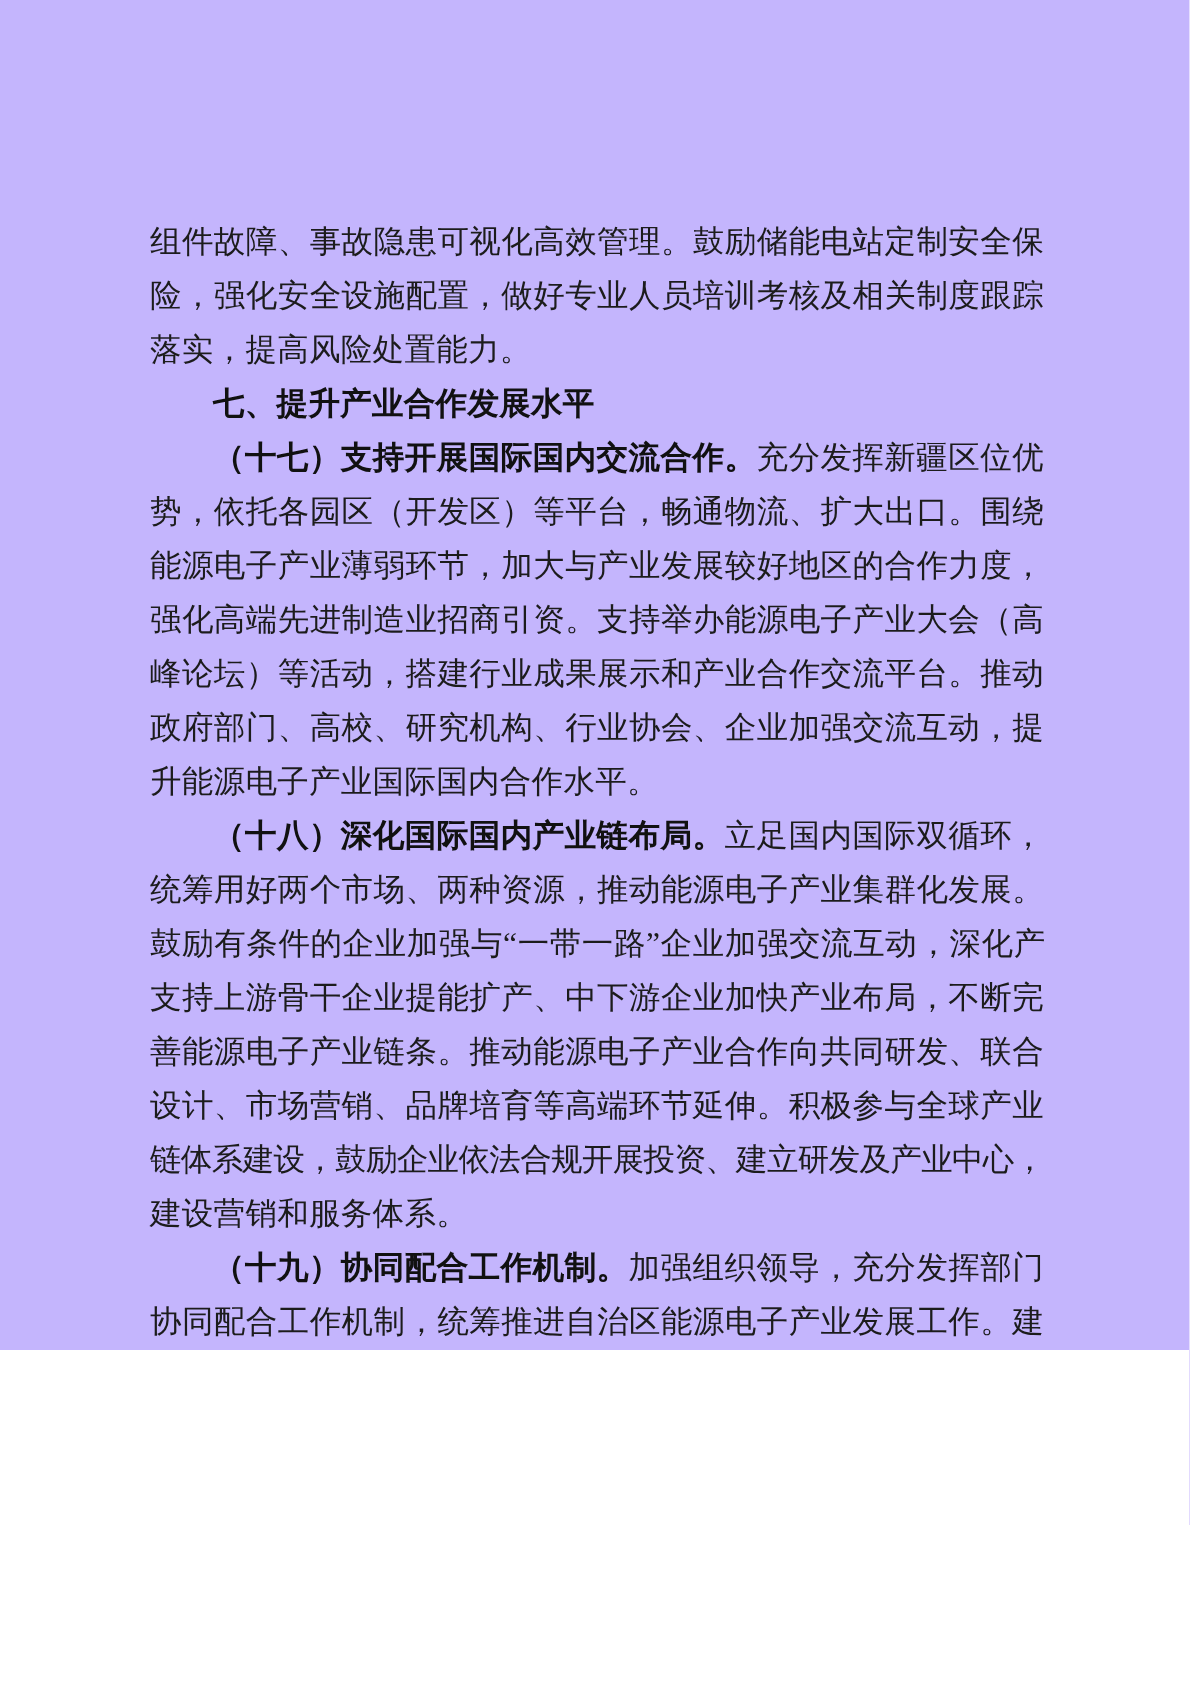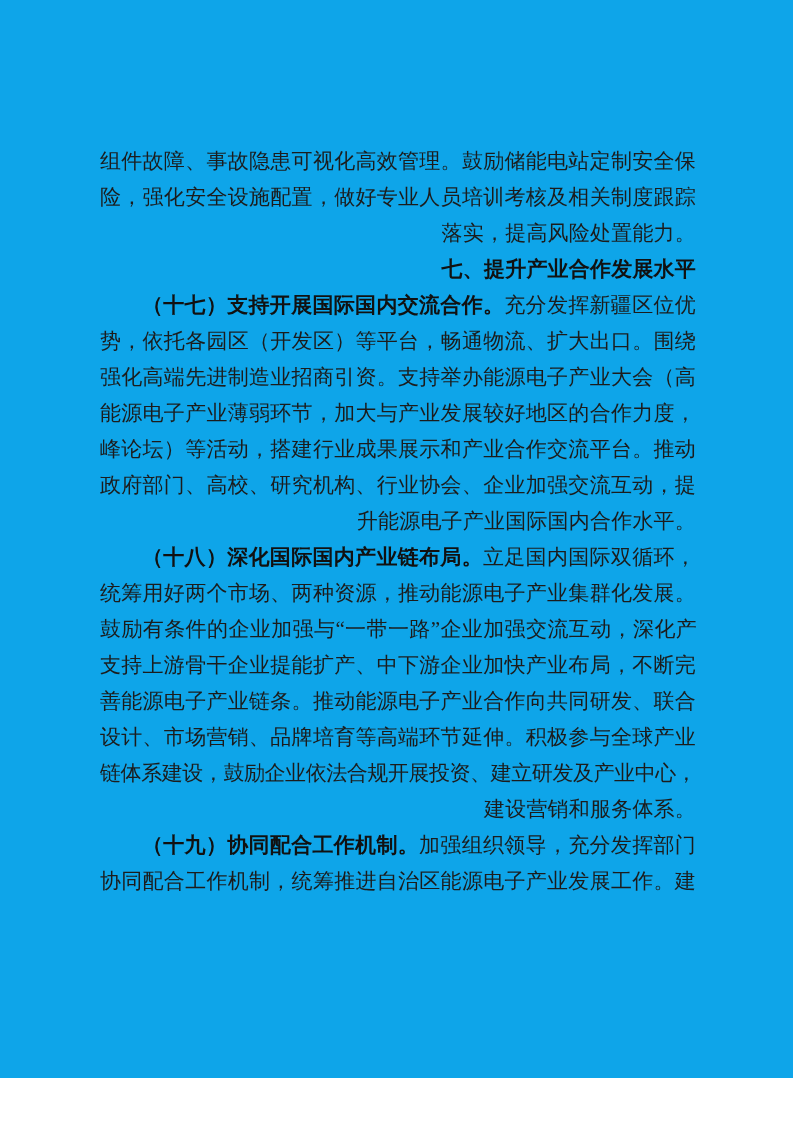--- a/index.html
+++ b/index.html
@@ -3,37 +3,37 @@
 <meta charset="utf-8">
 <style>
   html, body {
     margin: 0;
     padding: 0;
     background: #ffffff;
   }
   .page {
     position: relative;
     width: 793px;
-    height: 1078px;
-    background: #0ea5e9;
+    height: 900px;
+    background: #c4b5fd;
     overflow: hidden;
     font-family: "Liberation Serif", "DejaVu Serif", serif;
     color: #1c1c1c;
   }
   .textblock {
     position: absolute;
     left: 100px;
     top: 143px;
     width: 596px;
   }
   .line {
     font-size: 21px;
     line-height: 36px;
     height: 36px;
-    text-align: right;
+    text-align: left;
     letter-spacing: 0.2px;
     white-space: nowrap;
   }
   .line.just {
     text-align: justify;
     text-align-last: justify;
     white-space: normal;
   }
   .line.indent {
     padding-left: 42px;
@@ -54,22 +54,22 @@
 <body>
 
 <div class="page">
   <div class="textblock" id="doc-body">
       <div class="line just"><span class="run r">组件故障、事故隐患可视化高效管理。鼓励储能电站定制安全保</span></div>
       <div class="line just"><span class="run r">险，强化安全设施配置，做好专业人员培训考核及相关制度跟踪</span></div>
       <div class="line"><span class="run r">落实，提高风险处置能力。</span></div>
       <div class="line indent"><span class="run b">七、提升产业合作发展水平</span></div>
       <div class="line just indent"><span class="run b">（十七）支持开展国际国内交流合作。</span><span class="run r">充分发挥新疆区位优</span></div>
       <div class="line just"><span class="run r">势，依托各园区（开发区）等平台，畅通物流、扩大出口。围绕</span></div>
+      <div class="line just"><span class="run r">能源电子产业薄弱环节，加大与产业发展较好地区的合作力度，</span></div>
       <div class="line just"><span class="run r">强化高端先进制造业招商引资。支持举办能源电子产业大会（高</span></div>
-      <div class="line just"><span class="run r">能源电子产业薄弱环节，加大与产业发展较好地区的合作力度，</span></div>
       <div class="line just"><span class="run r">峰论坛）等活动，搭建行业成果展示和产业合作交流平台。推动</span></div>
       <div class="line just"><span class="run r">政府部门、高校、研究机构、行业协会、企业加强交流互动，提</span></div>
       <div class="line"><span class="run r">升能源电子产业国际国内合作水平。</span></div>
       <div class="line just indent"><span class="run b">（十八）深化国际国内产业链布局。</span><span class="run r">立足国内国际双循环，</span></div>
       <div class="line just"><span class="run r">统筹用好两个市场、两种资源，推动能源电子产业集群化发展。</span></div>
       <div class="line just squeeze"><span class="run r">鼓励有条件的企业加强与“一带一路”企业加强交流互动，深化产</span></div>
       <div class="line just"><span class="run r">支持上游骨干企业提能扩产、中下游企业加快产业布局，不断完</span></div>
       <div class="line just"><span class="run r">善能源电子产业链条。推动能源电子产业合作向共同研发、联合</span></div>
       <div class="line just"><span class="run r">设计、市场营销、品牌培育等高端环节延伸。积极参与全球产业</span></div>
       <div class="line just squeeze"><span class="run r">链体系建设，鼓励企业依法合规开展投资、建立研发及产业中心，</span></div>

